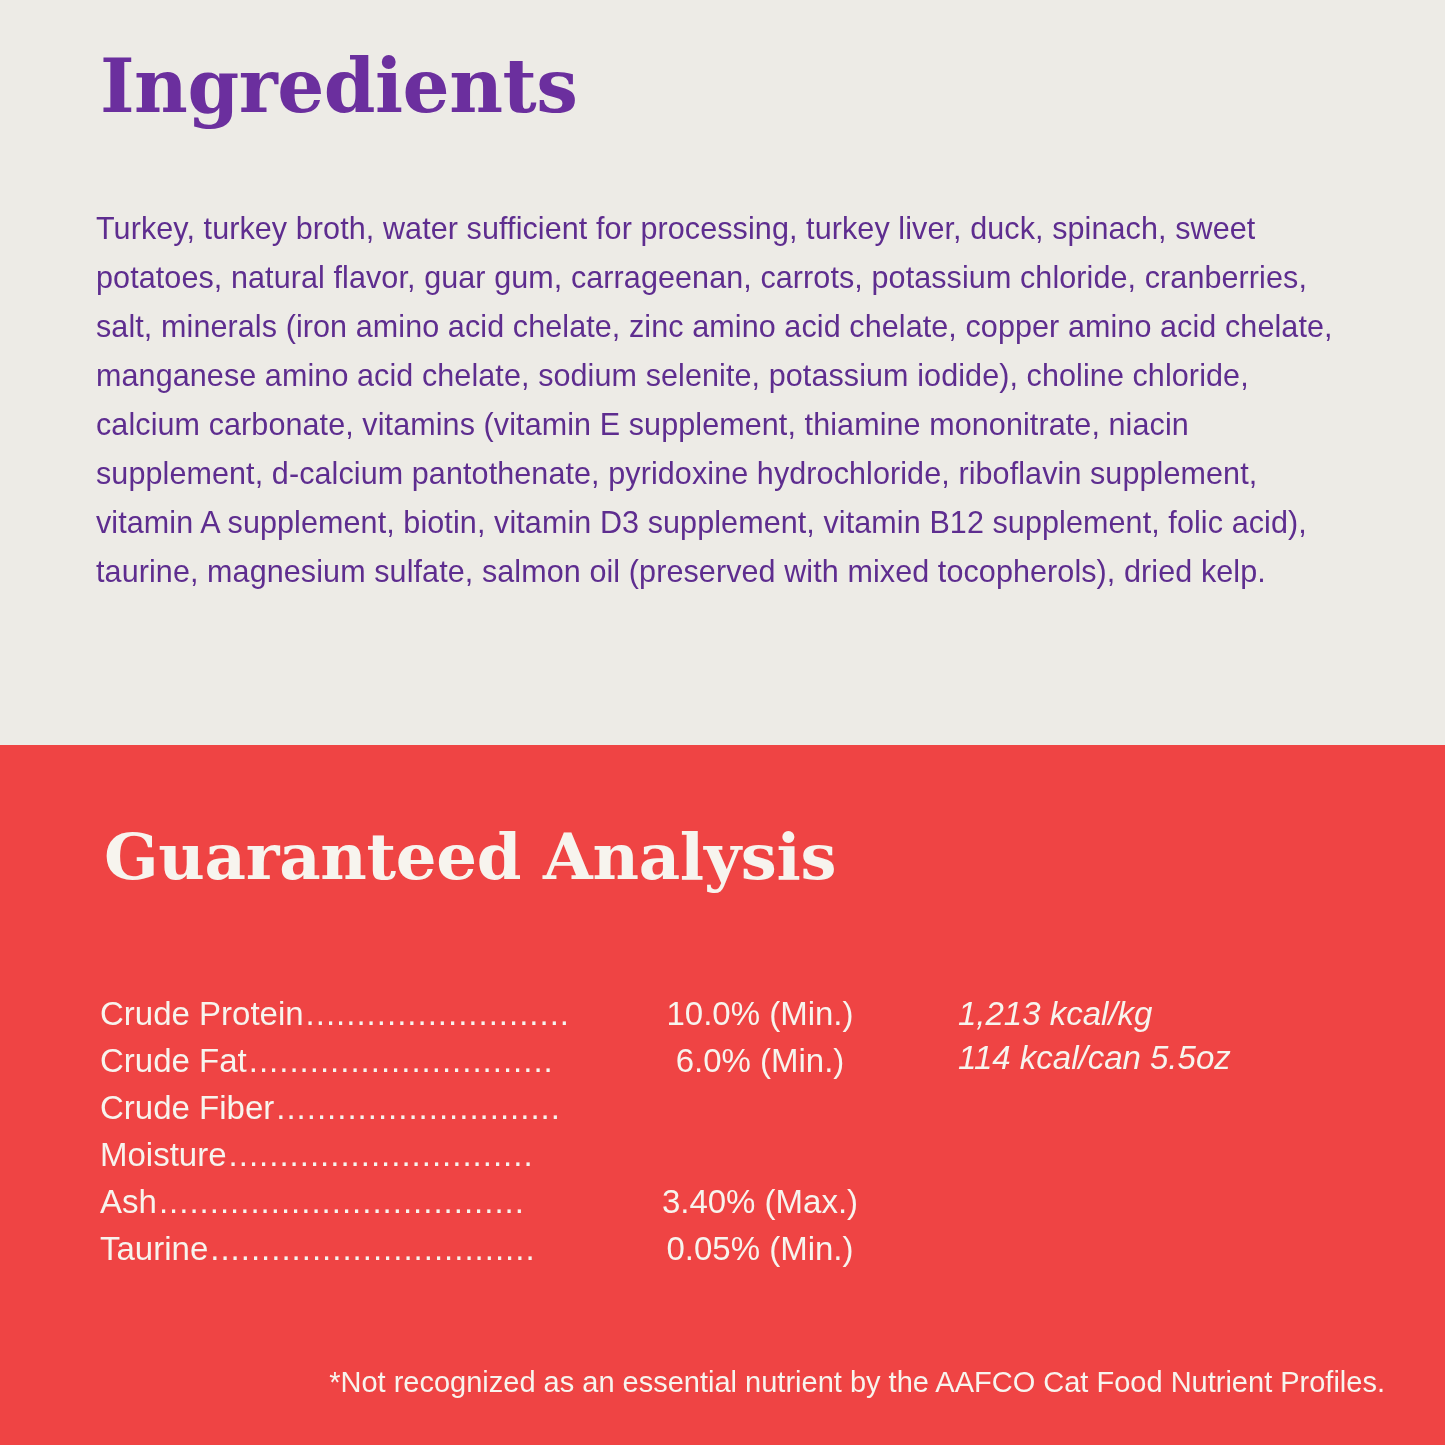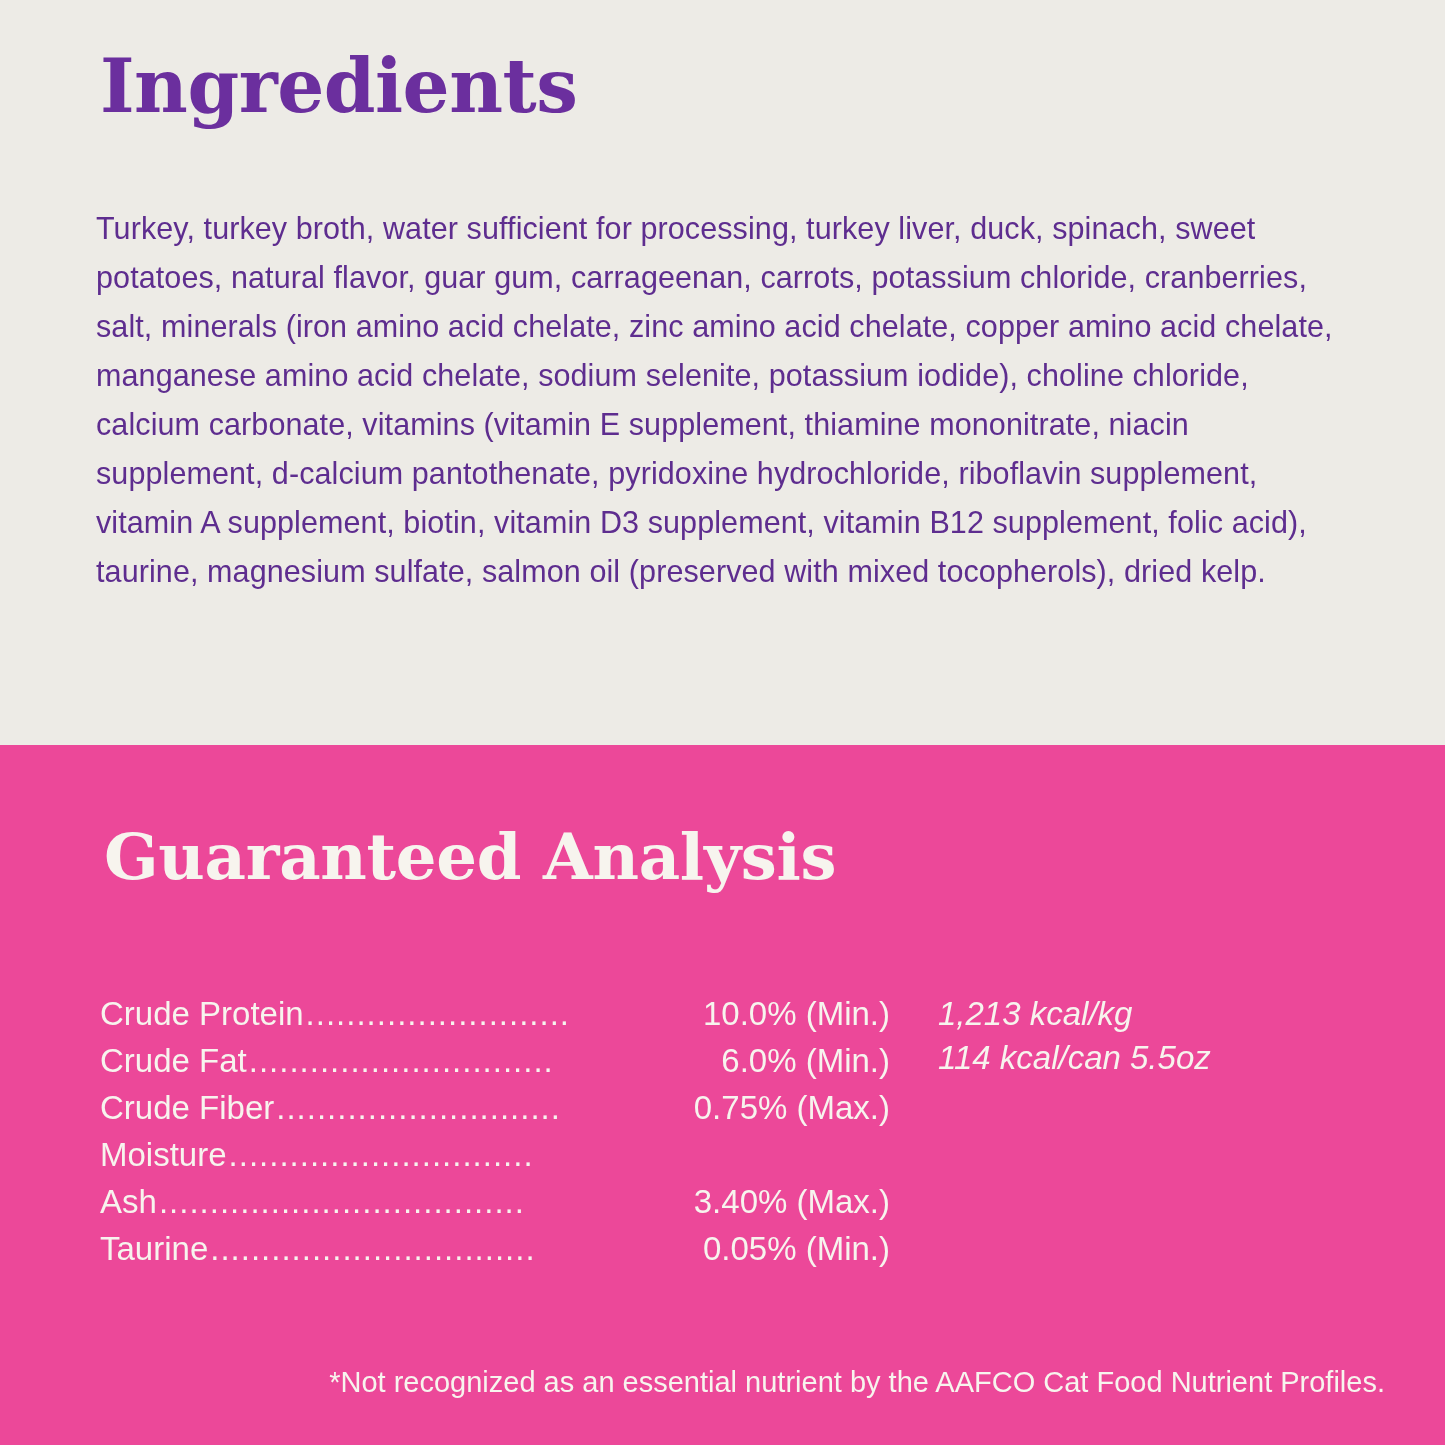--- a/index.html
+++ b/index.html
@@ -42,37 +42,38 @@
     color: #5e2d8f;
     font-size: 30.5px;
     line-height: 49px;
     font-family: "Liberation Sans", sans-serif;
     margin: 0 6px 0 0;
     letter-spacing: 0.1px;
   }
 
   
   .ga-panel {
-    background: #ec4899;
+    background: #ef4444;
     flex: 1 1 auto;
     padding: 74px 96px 0 96px;
     box-sizing: border-box;
     position: relative;
   }
   .ga-title {
     color: #f7f4ee;
     font-size: 64px;
     font-weight: bold;
     font-family: "DejaVu Serif", serif;
     margin: 0 0 96px 8px;
     letter-spacing: -0.3px;
   }
   .ga-columns {
     display: flex;
     align-items: flex-start;
+    gap: 20px;
   }
   .ga-left {
     flex: 0 0 790px;
     margin-left: 4px;
   }
   .ga-row {
     display: flex;
     align-items: baseline;
     color: #f7f4ee;
     font-size: 33px;
@@ -85,21 +86,21 @@
   .ga-dots {
     flex: 1 1 auto;
     overflow: hidden;
     white-space: nowrap;
     color: #f7f4ee;
     margin: 0 2px;
     letter-spacing: 1px;
   }
   .ga-value {
     flex: 0 0 260px;
-    text-align: right;
+    text-align: center;
     padding-left: 14px;
   }
   .ga-right {
     flex: 1 1 auto;
     color: #f7f4ee;
     font-size: 33px;
     line-height: 44px;
     margin-left: 48px;
     padding-top: 2px;
   }
@@ -146,21 +147,20 @@
 
         <div class="ga-row">
           <span class="ga-label">Crude Fat</span>
           <span class="ga-dots">..............................</span>
           <span class="ga-value">6.0% (Min.)</span>
         </div>
 
         <div class="ga-row">
           <span class="ga-label">Crude Fiber</span>
           <span class="ga-dots">............................</span>
-          <span class="ga-value">0.75% (Max.)</span>
         </div>
 
         <div class="ga-row">
           <span class="ga-label">Moisture</span>
           <span class="ga-dots">..............................</span>
         </div>
 
         <div class="ga-row">
           <span class="ga-label">Ash</span>
           <span class="ga-dots">....................................</span>

